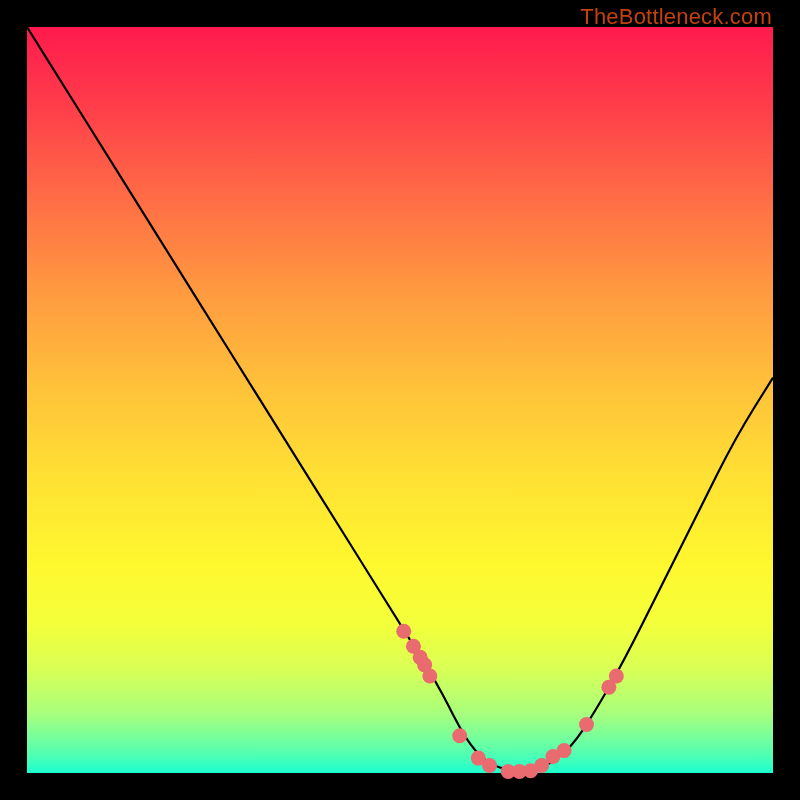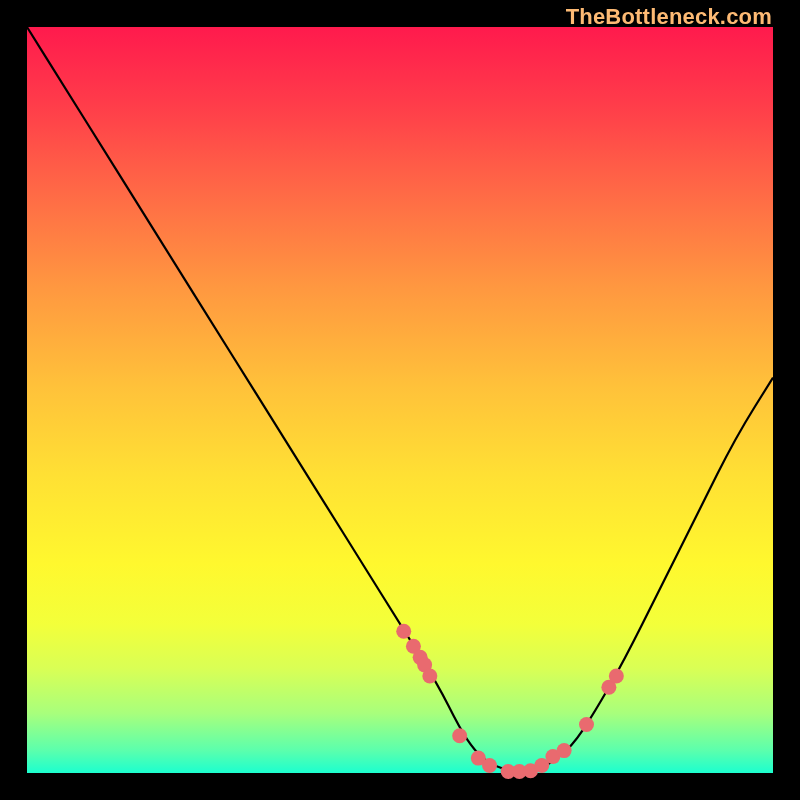--- a/index.html
+++ b/index.html
@@ -22,23 +22,23 @@
       #d9ff55 86%,
       #a8ff7c 92%,
       #5bffad 97%,
       #1cffcf 100%
     );
   }
   .watermark {
     position: absolute;
     top: 4px;
     right: 28px;
-    color: #fdba74;
+    color: #c2410c;
     font-size: 22px;
-    font-weight: 700;
+    font-weight: 400;
     letter-spacing: 0.2px;
   }
   svg.plot {
     position: absolute;
     left: 27px;
     top: 27px;
     width: 746px;
     height: 746px;
     overflow: visible;
   }

